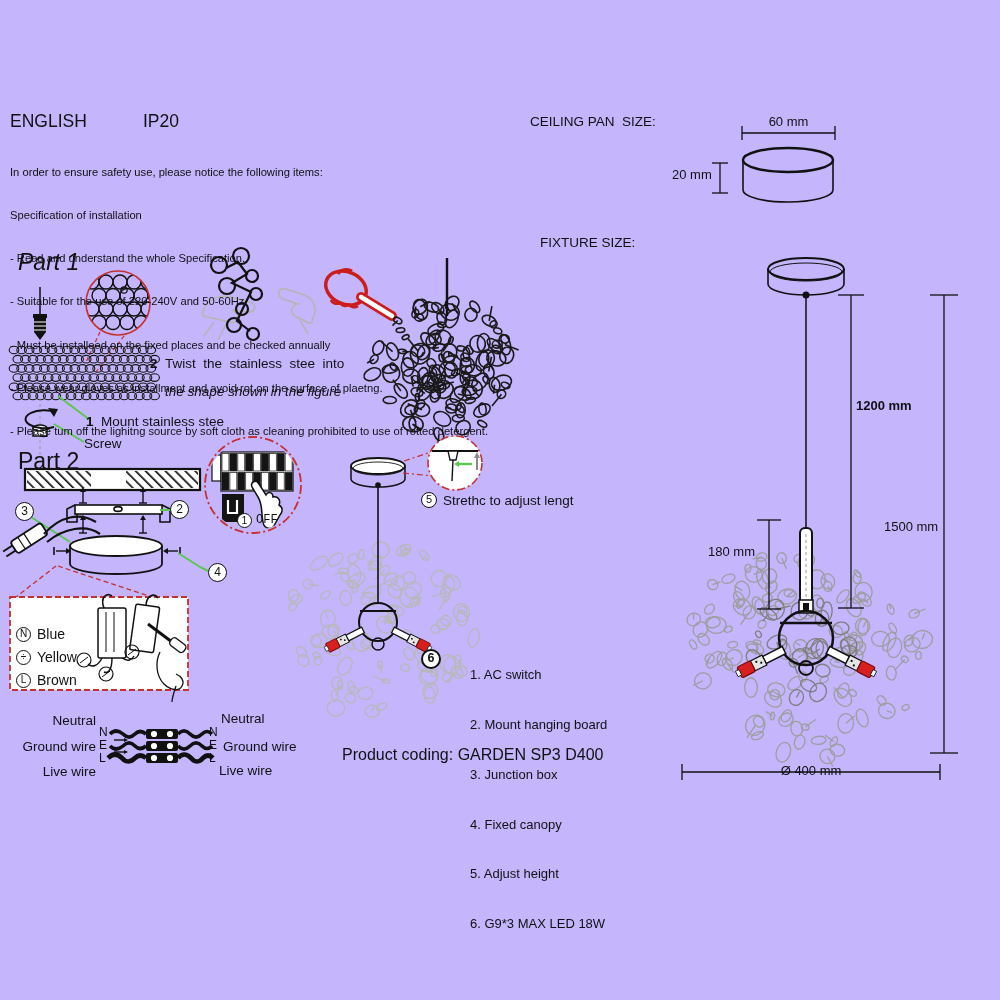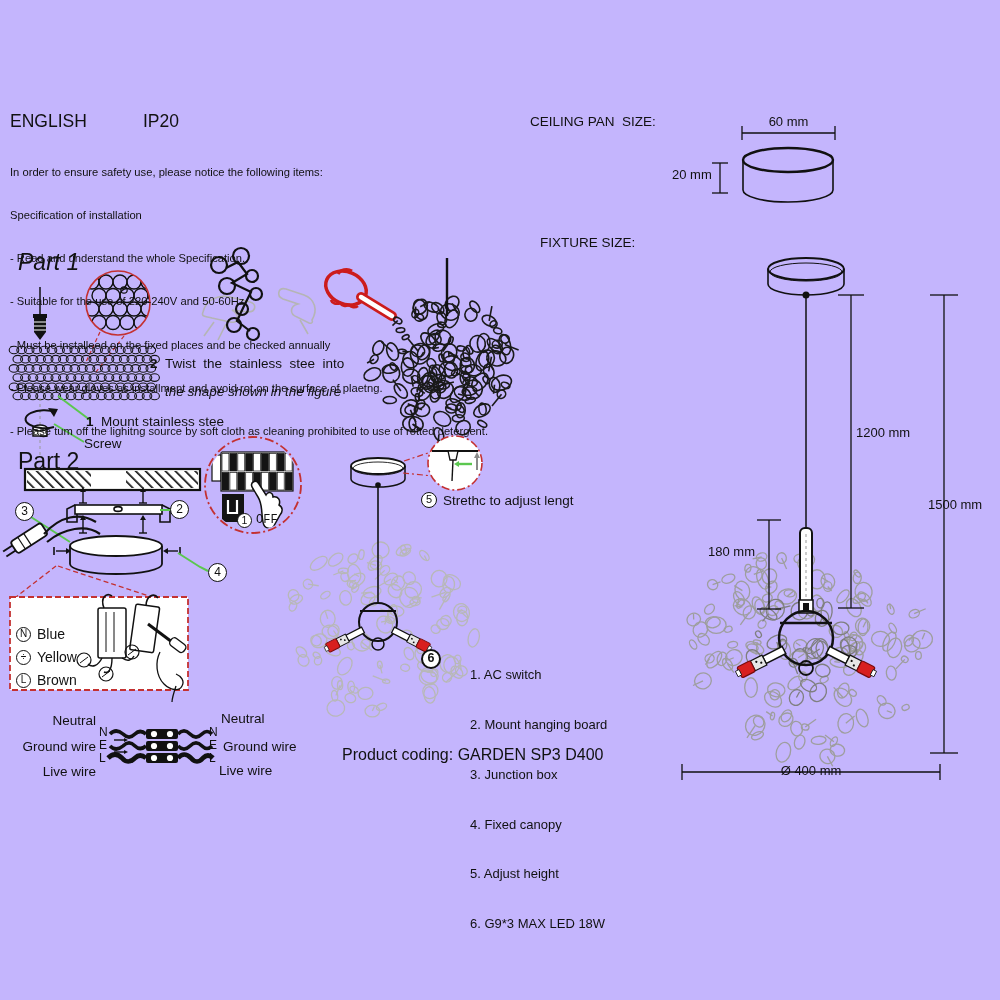--- a/index.html
+++ b/index.html
@@ -982,22 +982,22 @@
     <div>- Must be installeed on the fixed places and be checked annually</div>
     <div>- Please wear gloves as installment and avoid rot on the surface of plaetng.</div>
     <div>- Please tum off the lighitng source by soft cloth as cleaning prohibited to use of rotted detergent.</div>
   </div>
 
   <div class="t lab" style="left:530px;top:114px;">CEILING PAN  SIZE:</div>
   <div class="t dim ctr" style="left:742px;top:115px;width:93px;">60 mm</div>
   <div class="t dim" style="left:672px;top:168px;">20 mm</div>
 
   <div class="t lab" style="left:540px;top:235px;">FIXTURE SIZE:</div>
-  <div class="t dim" style="left:856px;top:426px;">1200 mm</div>
-  <div class="t dim" style="left:884px;top:498px;margin-left:44px;">1500 mm</div>
+  <div class="t dim" style="left:856px;top:399px;font-weight:bold;">1200 mm</div>
+  <div class="t dim" style="left:884px;top:520px;">1500 mm</div>
   <div class="t dim" style="left:708px;top:545px;">180 mm</div>
   <div class="t dim ctr" style="left:682px;top:752px;width:258px;margin-top:12px;">Ø 400 mm</div>
 
   <div class="t big" style="left:18px;top:250px;font-style:italic;">Part 1</div>
   <div class="t lab b" style="left:150px;top:356px;">2</div>
   <div class="t lab" style="left:165px;top:356px;">Twist  the  stainless  stee  into</div>
   <div class="t lab" style="left:165px;top:384px;font-style:italic;">the shape shown in the figure</div>
   <div class="t lab b" style="left:86px;top:414px;">1</div>
   <div class="t lab" style="left:101px;top:414px;">Mount stainless stee</div>
   <div class="t lab" style="left:84px;top:436px;">Screw</div>

